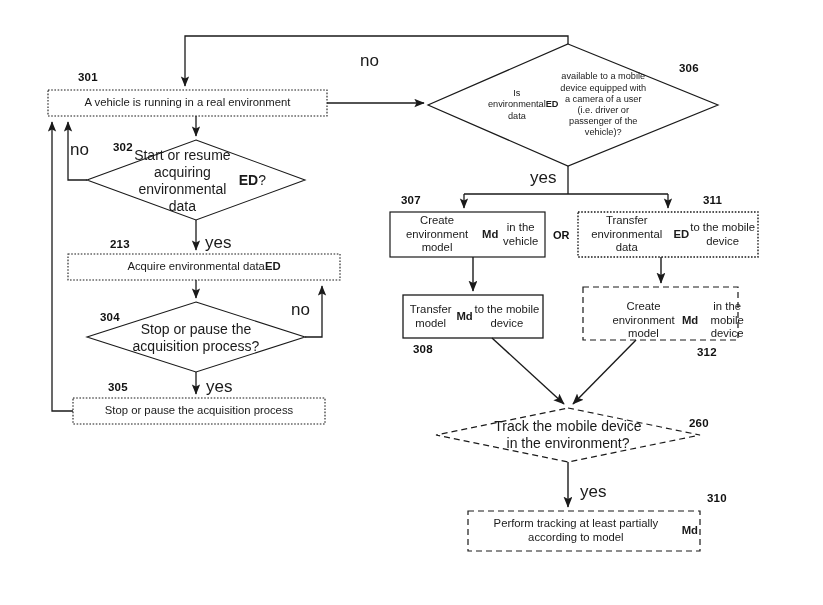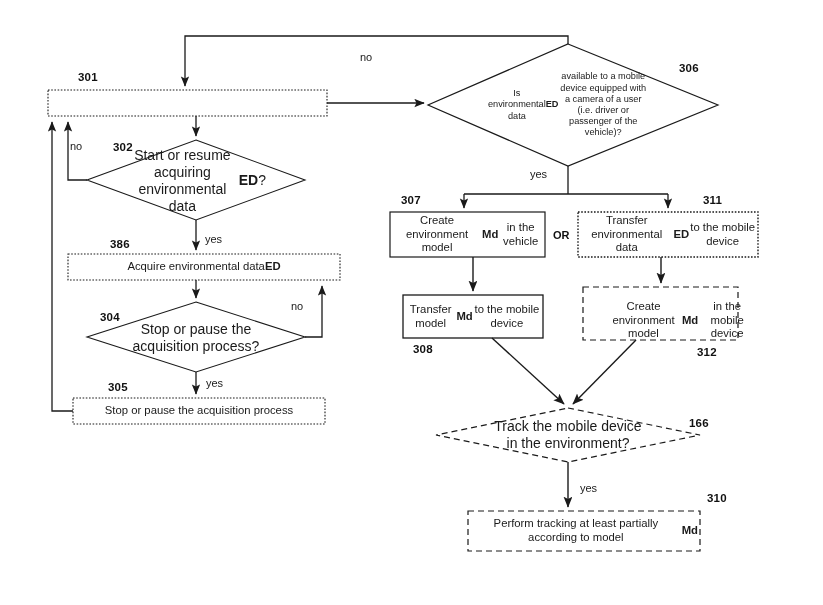--- a/index.html
+++ b/index.html
@@ -37,21 +37,21 @@
   .diamond-text.small { font-size: 9.2px; }
   .ref-label {
     position: absolute;
     font-size: 11.5px;
     font-weight: bold;
     color: #111111;
     letter-spacing: 0.2px;
   }
   .edge-label {
     position: absolute;
-    font-size: 11px;
+    font-size: 17px;
     color: #1a1a1a;
   }
   .or-label {
     position: absolute;
     font-size: 11px;
     font-weight: bold;
     color: #111111;
   }
   b { font-weight: bold; }
 </style>
@@ -117,20 +117,21 @@
 
     <path d="M661,257 L661,283" fill="none" stroke="#1a1a1a" stroke-width="1.4" marker-end="url(#arrow)"></path>
 
     <path d="M492,338 L564,404" fill="none" stroke="#1a1a1a" stroke-width="1.4" marker-end="url(#arrow)"></path>
 
     <path d="M636,340 L573,404" fill="none" stroke="#1a1a1a" stroke-width="1.4" marker-end="url(#arrow)"></path>
 
     <path d="M568,462 L568,507" fill="none" stroke="#1a1a1a" stroke-width="1.4" marker-end="url(#arrow)"></path>
   </svg>
 
+  <div class="node-text box-text" style="left:48px; top:90px; width:279px; height:26px;">A vehicle is running in a real environment</div>
 
   <div class="node-text diamond-text" style="left:126px; top:150px; width:140px; height:62px;">Start or resume acquiring environmental data <b>ED</b>?</div>
 
   <div class="node-text box-text" style="left:68px; top:254px; width:272px; height:26px;">Acquire environmental data <b>ED</b></div>
 
   <div class="node-text diamond-text" style="left:126px; top:318px; width:140px; height:40px;">Stop or pause the acquisition process?</div>
 
   <div class="node-text box-text" style="left:73px; top:398px; width:252px; height:26px;">Stop or pause the acquisition process</div>
 
   <div class="node-text diamond-text small" style="left:488px; top:66px; width:160px; height:78px;">Is environmental data <b>ED</b> available to a mobile device equipped with a camera of a user (i.e. driver or passenger of the vehicle)?</div>
@@ -142,27 +143,27 @@
   <div class="node-text diamond-text" style="left:488px; top:418px; width:160px; height:34px;">Track the mobile device in the environment?</div>
 
   <div class="node-text box-text" style="left:470px; top:511px; width:228px; height:40px;">Perform tracking at least partially according to model <b>Md</b></div>
 
   <div class="node-text box-text" style="left:580px; top:212px; width:176px; height:45px;">Transfer environmental data <b>ED</b> to the mobile device</div>
 
   <div class="node-text box-text" style="left:585px; top:294px; width:151px; height:53px;margin-left:20px;">Create environment model <b>Md</b> in the mobile device</div>
 
   <div class="ref-label" style="left:78px; top:71px;">301</div>
   <div class="ref-label" style="left:113px; top:141px;">302</div>
-  <div class="ref-label" style="left:110px; top:238px;">386</div>
+  <div class="ref-label" style="left:110px; top:238px;">213</div>
   <div class="ref-label" style="left:100px; top:311px;text-align:center;">304</div>
   <div class="ref-label" style="left:108px; top:381px;">305</div>
   <div class="ref-label" style="left:679px; top:62px;">306</div>
   <div class="ref-label" style="left:401px; top:194px;">307</div>
   <div class="ref-label" style="left:413px; top:343px;">308</div>
-  <div class="ref-label" style="left:689px; top:417px;">166</div>
+  <div class="ref-label" style="left:689px; top:417px;">260</div>
   <div class="ref-label" style="left:707px; top:492px;">310</div>
   <div class="ref-label" style="left:703px; top:194px;">311</div>
   <div class="ref-label" style="left:697px; top:346px;">312</div>
 
   <div class="edge-label" style="left:360px; top:51px;">no</div>
   <div class="edge-label" style="left:70px; top:140px;">no</div>
   <div class="edge-label" style="left:205px; top:233px;">yes</div>
   <div class="edge-label" style="left:291px; top:300px;">no</div>
   <div class="edge-label" style="left:206px; top:377px;">yes</div>
   <div class="edge-label" style="left:530px; top:168px;">yes</div>

